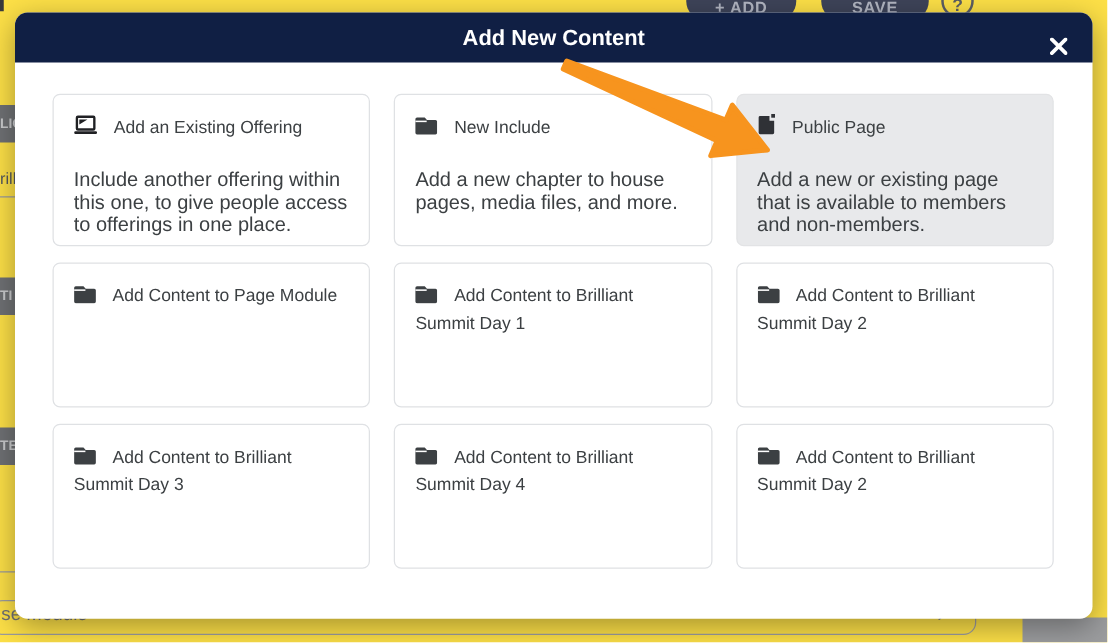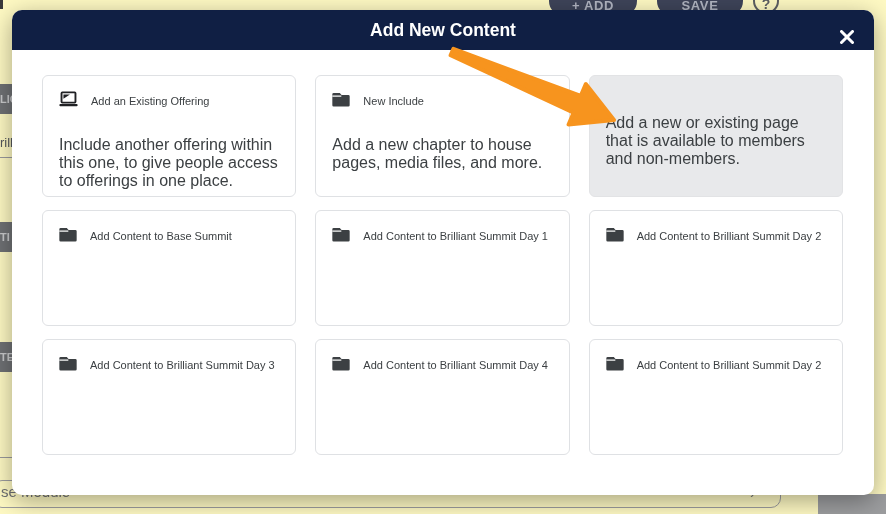--- a/index.html
+++ b/index.html
@@ -1,17 +1,17 @@
 <!DOCTYPE html>
 <html><head>
 <meta charset="utf-8">
 <style>
   html,body{margin:0;padding:0;}
   body{font-family:"Liberation Sans","DejaVu Sans",sans-serif;}
-  #stage{position:relative;width:886px;height:514px;overflow:hidden;background:#fef9c3;}
+  #stage{position:relative;width:886px;height:514px;overflow:hidden;background:#fde047;}
 
   
   .bd-pill{position:absolute;top:-14px;height:30px;border-radius:15px;background:#3e4459;
            color:#b2b6c2;font-size:13px;font-weight:bold;letter-spacing:.6px;
            display:flex;align-items:center;justify-content:center;padding-top:9px;box-sizing:border-box;}
   .bd-help{position:absolute;top:-12px;left:753px;width:26px;height:26px;border-radius:50%;
            border:2px solid #5d5f63;color:#5d5f63;font-size:14px;font-weight:bold;
            display:flex;align-items:center;justify-content:center;box-sizing:border-box;padding-top:6px;}
   .bd-band{position:absolute;left:0;width:30px;height:30px;background:#6f7174;
            color:#c9cacc;font-size:11px;font-weight:bold;line-height:30px;overflow:hidden;}
@@ -32,21 +32,21 @@
   .modal-title{color:#ffffff;font-size:17.5px;font-weight:bold;}
   .modal-close{position:absolute;right:19px;top:19px;width:16px;height:16px;cursor:pointer;
                display:flex;align-items:center;justify-content:center;}
 
   .modal-body{display:grid;grid-template-columns:repeat(3,1fr);
               grid-template-rows:122px 116px 116px;gap:13px 19px;
               padding:25px 31px 0 30px;}
   .card{border:1px solid #dfe1e4;border-radius:6px;background:#fff;padding:15px 16px;
         box-sizing:border-box;overflow:hidden;cursor:pointer;}
   .card.highlight{background:#e8e9eb;border-color:#e2e3e5;}
-  .card-title{font-size:11px;color:#3c4043;line-height:20px;}
+  .card-title{font-size:14px;color:#3c4043;line-height:20px;}
   .card-title .icn{display:inline-block;vertical-align:-2px;margin-right:13px;}
   .card-desc{font-size:16px;color:#3c4043;line-height:18px;margin:23px 0 0 0;}
 
   
   .arrow-layer{position:absolute;left:0;top:0;width:886px;height:514px;z-index:3;pointer-events:none;}
 </style>
 </head>
 <body>
 
 <div id="stage">
@@ -104,31 +104,39 @@
             <svg width="18" height="15" viewBox="0 0 22 18">
               <path d="M2 1 h7.5 l2.2 2.4 H20 a1.6 1.6 0 0 1 1.6 1.6 V16 a1.6 1.6 0 0 1 -1.6 1.6 H2 A1.6 1.6 0 0 1 .4 16 V2.6 A1.6 1.6 0 0 1 2 1 Z" fill="#3c4043"></path>
               <rect x="0.4" y="4.1" width="11" height="1.5" fill="#ffffff"></rect>
             </svg>
           </span><span>New Include</span>
         </div>
         <p class="card-desc">Add a new chapter to house pages, media files, and more.</p>
       </div>
 
       <div class="card highlight">
+        <div class="card-title">
+          <span class="icn">
+            <svg width="15" height="17" viewBox="0 0 18 20">
+              <path d="M2.5 2 h9 v4.5 h4.5 V18 a1.4 1.4 0 0 1 -1.4 1.4 H2.5 A1.4 1.4 0 0 1 1.1 18 V3.4 A1.4 1.4 0 0 1 2.5 2 Z" fill="#2f3136"></path>
+              <rect x="13.2" y="0" width="3.6" height="3.6" fill="#2f3136"></rect>
+            </svg>
+          </span><span>Public Page</span>
+        </div>
         <p class="card-desc">Add a new or existing page that is available to members and non-members.</p>
       </div>
 
       <div class="card">
         <div class="card-title">
           <span class="icn">
             <svg width="18" height="15" viewBox="0 0 22 18">
               <path d="M2 1 h7.5 l2.2 2.4 H20 a1.6 1.6 0 0 1 1.6 1.6 V16 a1.6 1.6 0 0 1 -1.6 1.6 H2 A1.6 1.6 0 0 1 .4 16 V2.6 A1.6 1.6 0 0 1 2 1 Z" fill="#3c4043"></path>
               <rect x="0.4" y="4.1" width="11" height="1.5" fill="#ffffff"></rect>
             </svg>
-          </span><span>Add Content to Base Summit</span>
+          </span><span>Add Content to Page Module</span>
         </div>
       </div>
 
       <div class="card">
         <div class="card-title">
           <span class="icn">
             <svg width="18" height="15" viewBox="0 0 22 18">
               <path d="M2 1 h7.5 l2.2 2.4 H20 a1.6 1.6 0 0 1 1.6 1.6 V16 a1.6 1.6 0 0 1 -1.6 1.6 H2 A1.6 1.6 0 0 1 .4 16 V2.6 A1.6 1.6 0 0 1 2 1 Z" fill="#3c4043"></path>
               <rect x="0.4" y="4.1" width="11" height="1.5" fill="#ffffff"></rect>
             </svg>

